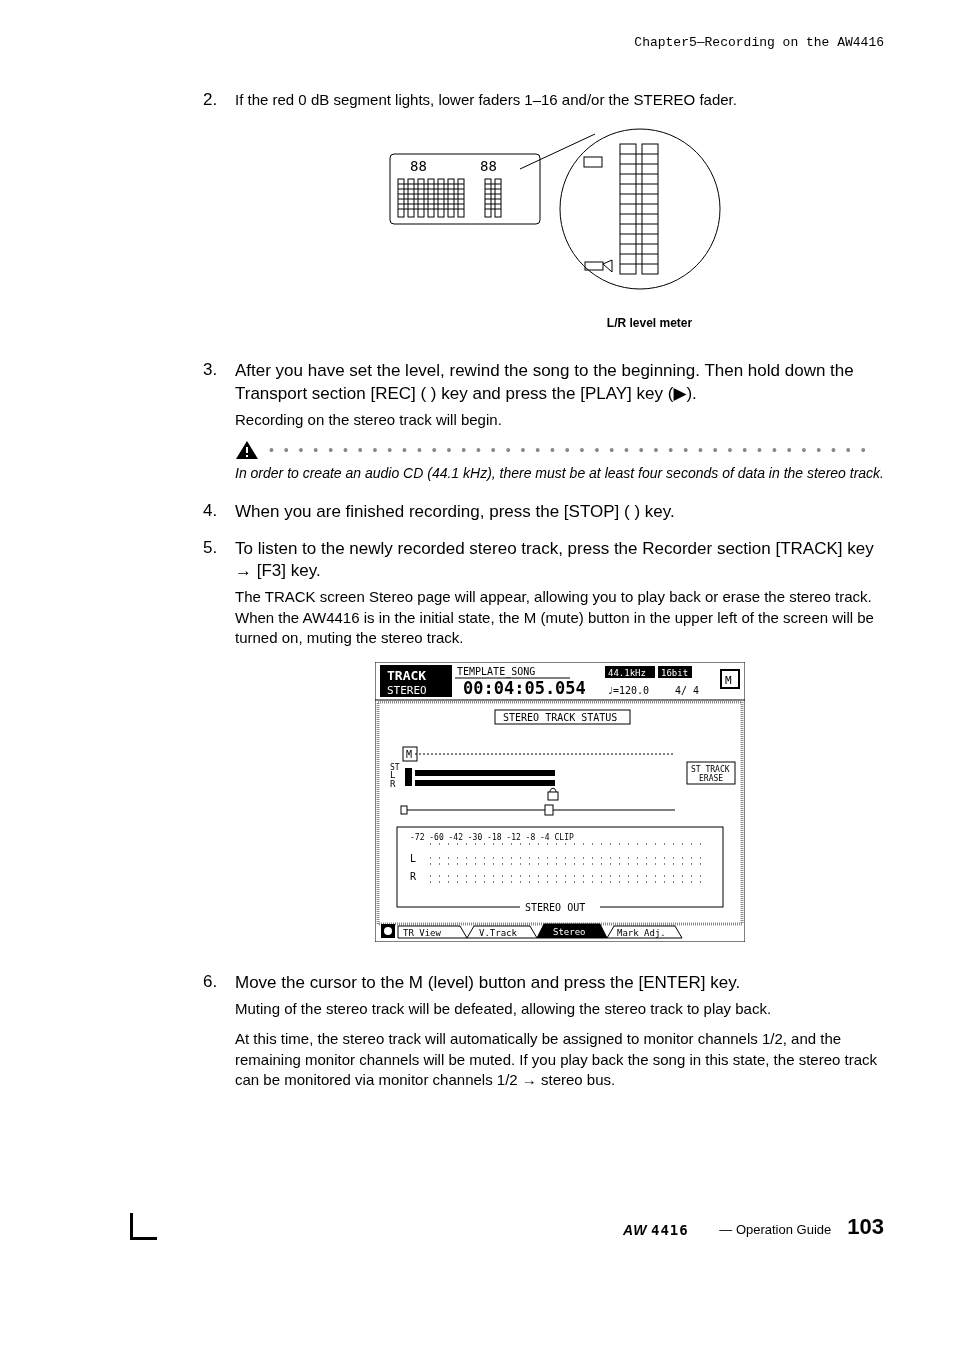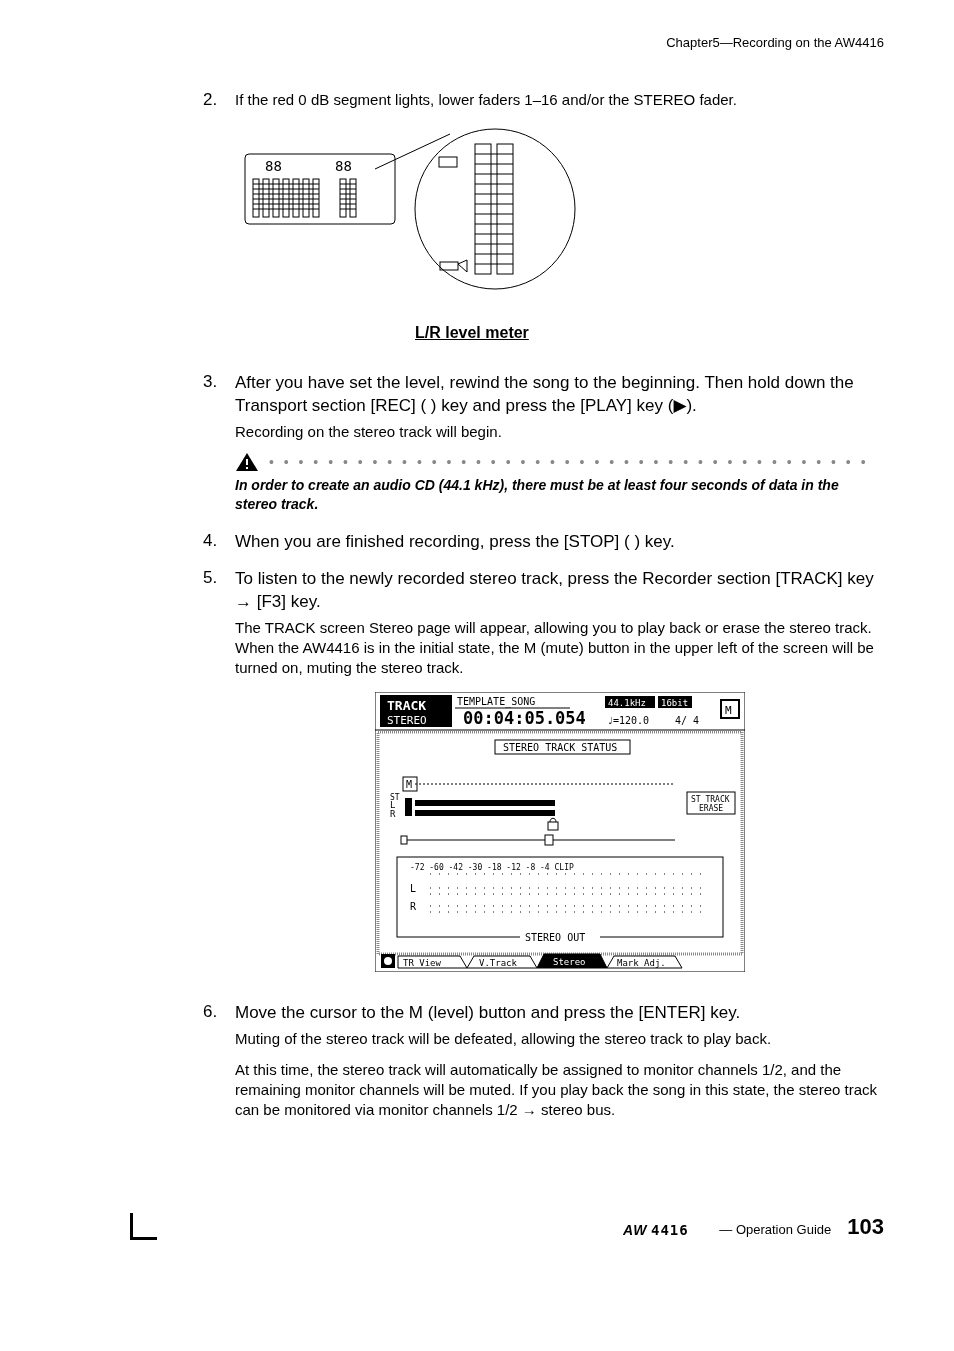--- a/index.html
+++ b/index.html
@@ -11,21 +11,21 @@
     width: 954px;
   }
   .page {
     padding: 35px 70px 40px 130px;
     position: relative;
     min-height: 1270px;
     box-sizing: border-box;
   }
   .header-right {
     text-align: right;
-    font-family: Liberation Sans, sans-serif;
+    font-family: Liberation Mono, monospace;
     font-size: 13px;
     color: #000;
     margin-bottom: 40px;
   }
   .content {
     margin-left: 105px;
   }
   .step {
     margin-bottom: 14px;
     position: relative;
@@ -44,29 +44,28 @@
     line-height: 1.35;
     margin-bottom: 4px;
   }
   .step-body {
     font-family: "Helvetica", Arial, sans-serif;
     font-size: 15px;
     line-height: 1.35;
     margin-bottom: 10px;
   }
   .figure1 {
-    text-align: left;
+    text-align: center;
     margin: 14px 0 30px 0;
-    text-decoration: underline;
   }
   .fig-caption {
     font-family: "Helvetica", Arial, sans-serif;
-    font-size: 16px;
+    font-size: 12px;
     font-weight: bold;
-    margin-top: 16px;
+    margin-top: 8px;
   }
   .warn-block {
     margin: 10px 0 18px 0;
   }
   .warn-line {
     display: flex;
     align-items: center;
     gap: 10px;
     margin-bottom: 4px;
   }
@@ -79,21 +78,20 @@
     white-space: nowrap;
     overflow: hidden;
     flex: 1;
   }
   .warn-text {
     font-family: "Helvetica", Arial, sans-serif;
     font-style: italic;
     font-size: 14px;
     line-height: 1.3;
     color: #000;
-    font-weight: bold;
   }
   .screenshot {
     display: block;
     margin: 10px auto 30px auto;
   }
   .footer {
     position: absolute;
     bottom: 30px;
     right: 70px;
     font-family: "Helvetica", Arial, sans-serif;

